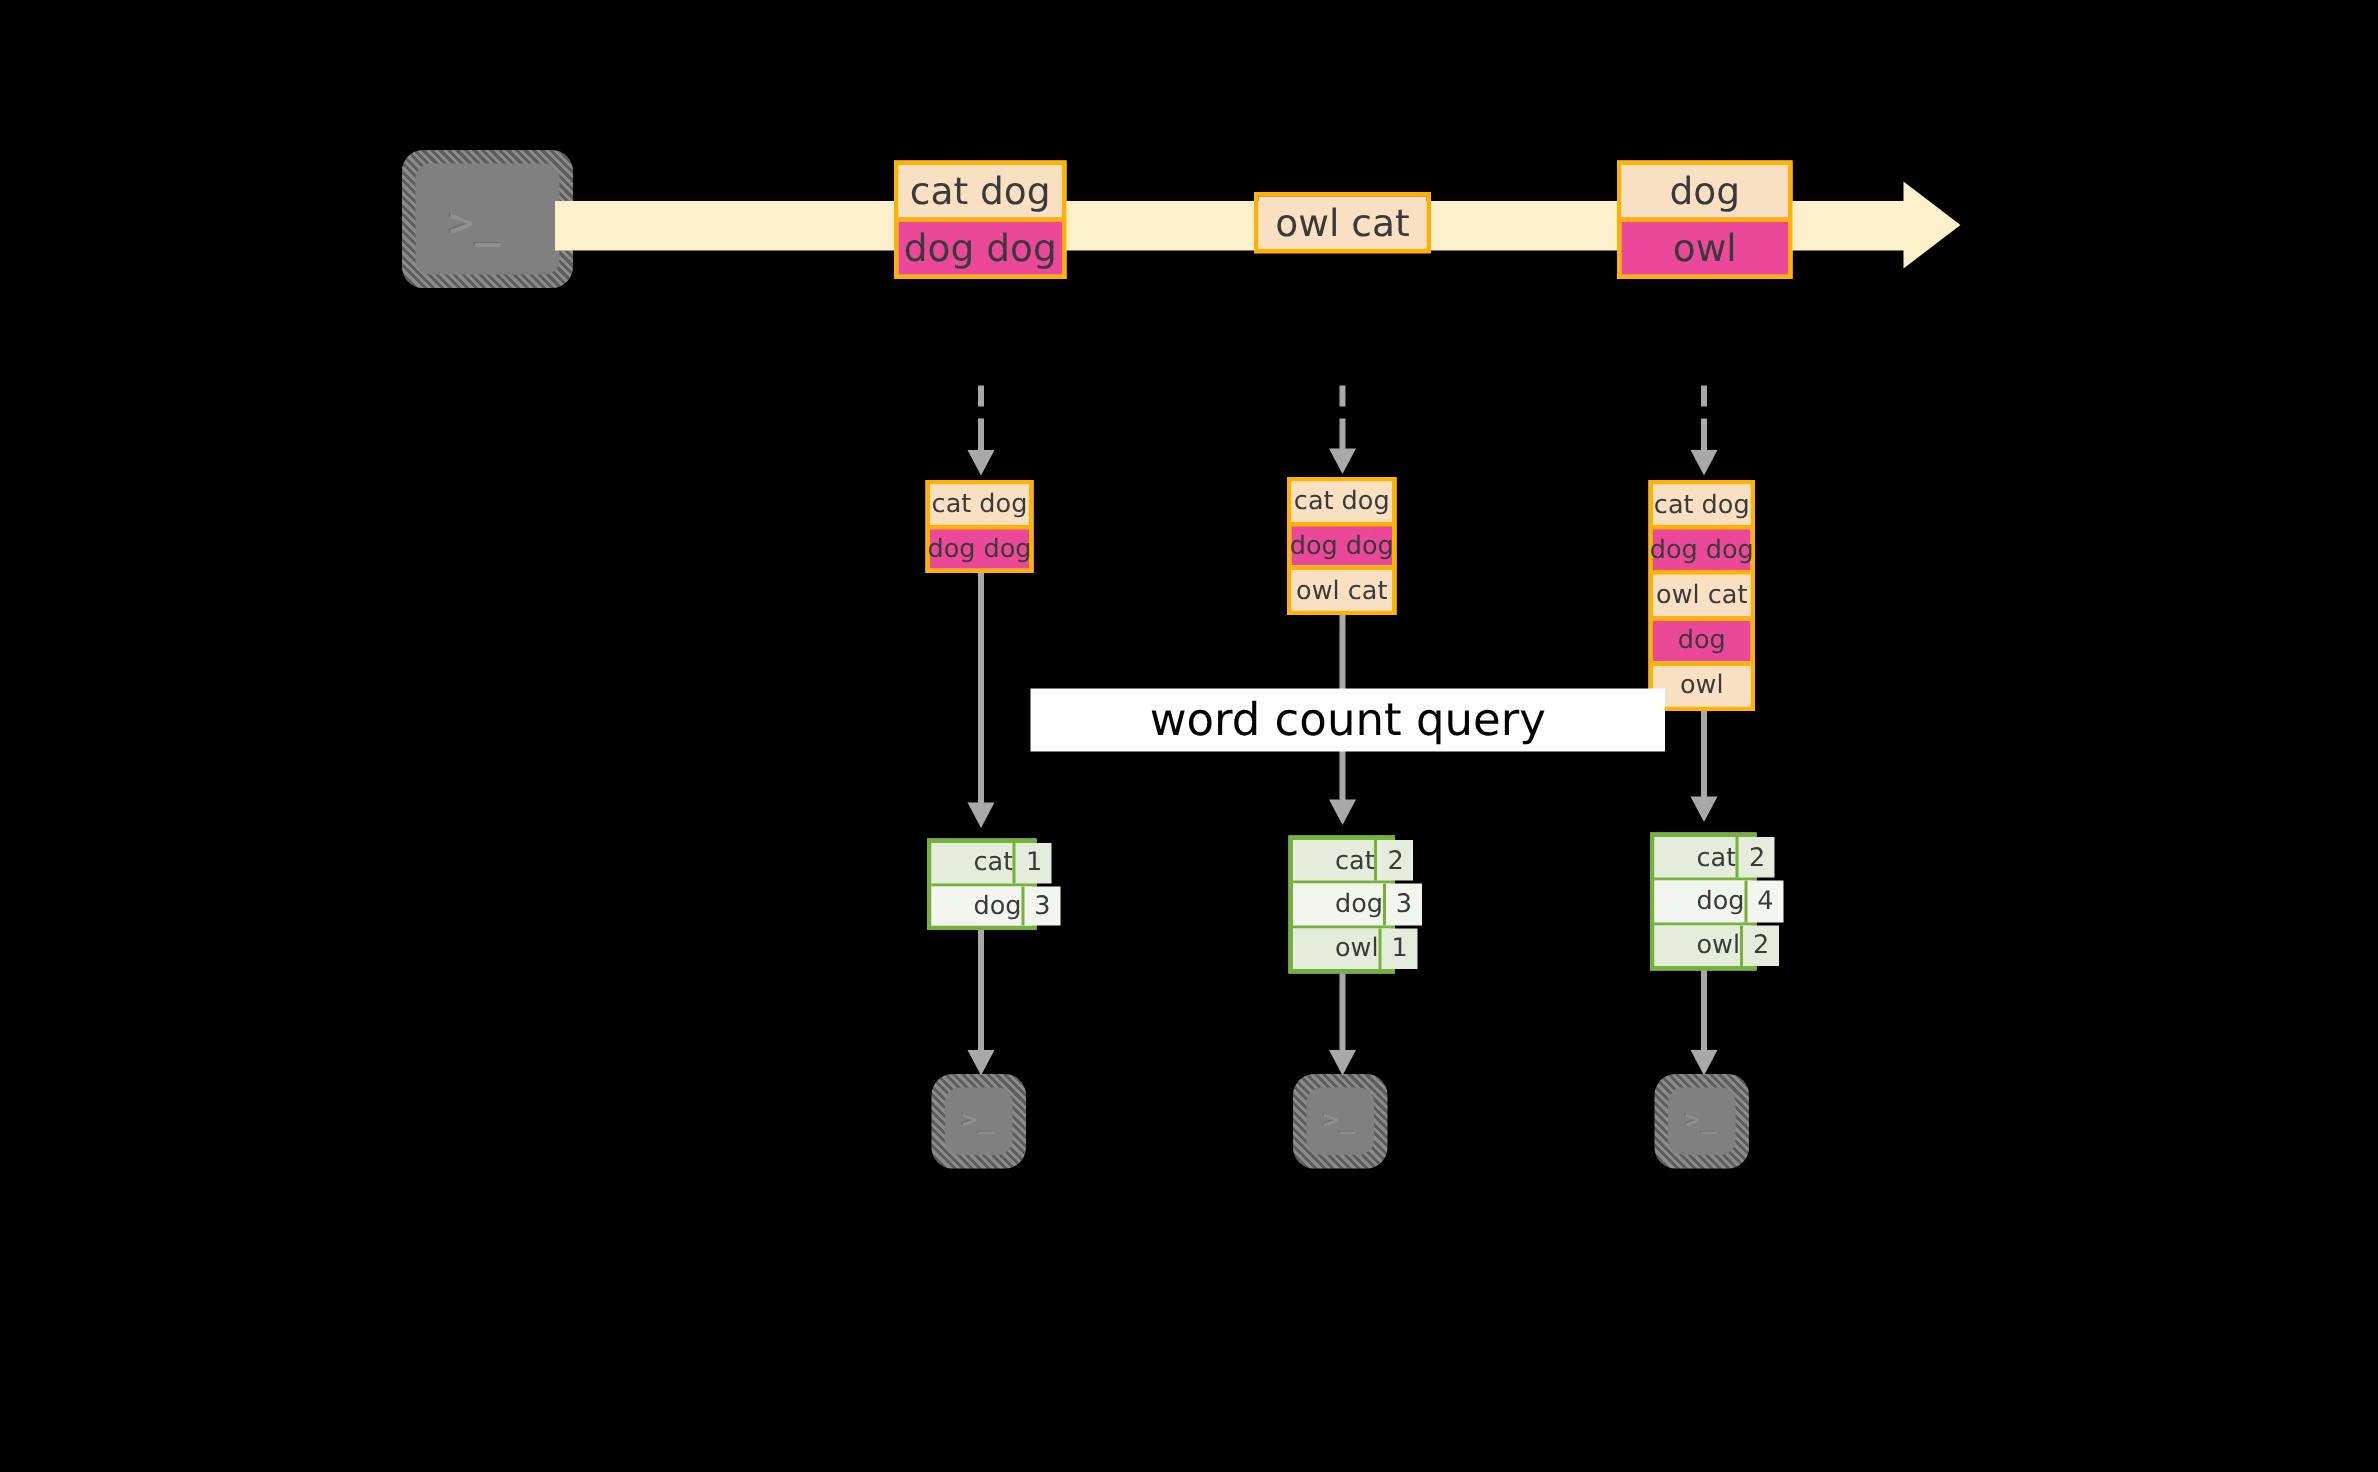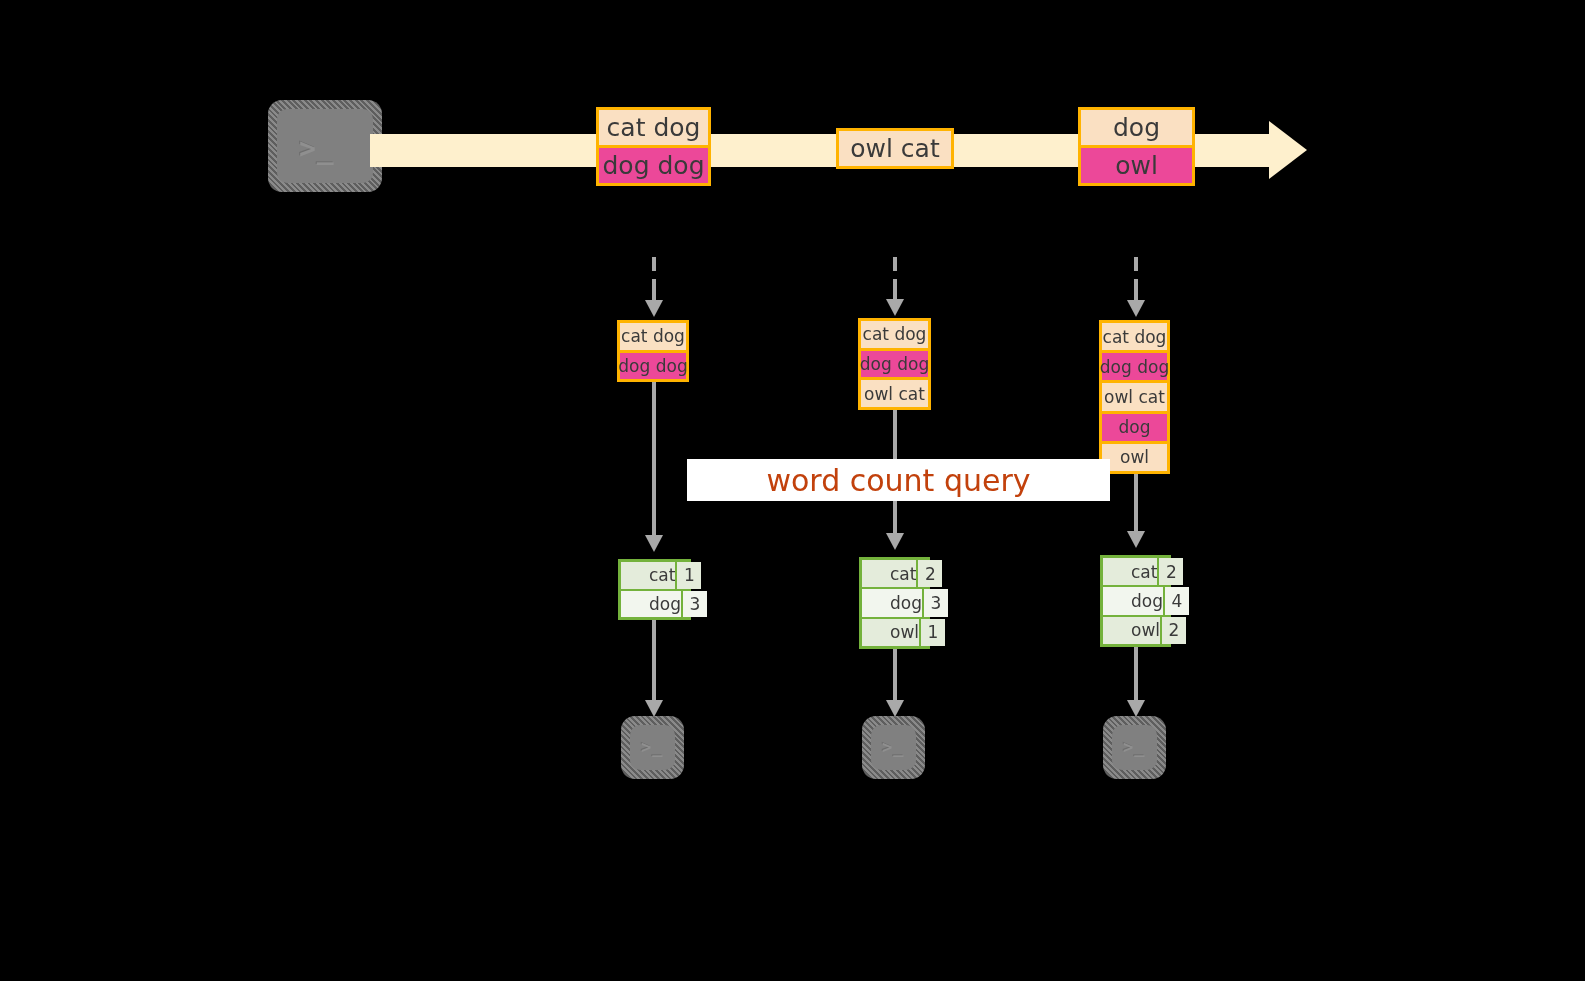--- a/index.html
+++ b/index.html
@@ -146,21 +146,21 @@
   .query-label {
     position: absolute;
     background: #FFFFFF;
     display: flex;
     align-items: center;
     justify-content: center;
     z-index: 5;
   }
   .query-label span {
     font-size: 30px;
-    color: #c2410c;
+    color: #000000;
     white-space: nowrap;
   }
 </style>
 </head>
 <body>
 
 <div id="stage">
 
   <div class="terminal" style="left:268px; top:100px; width:114px; height:92px;">
     <div class="hatch"></div>

